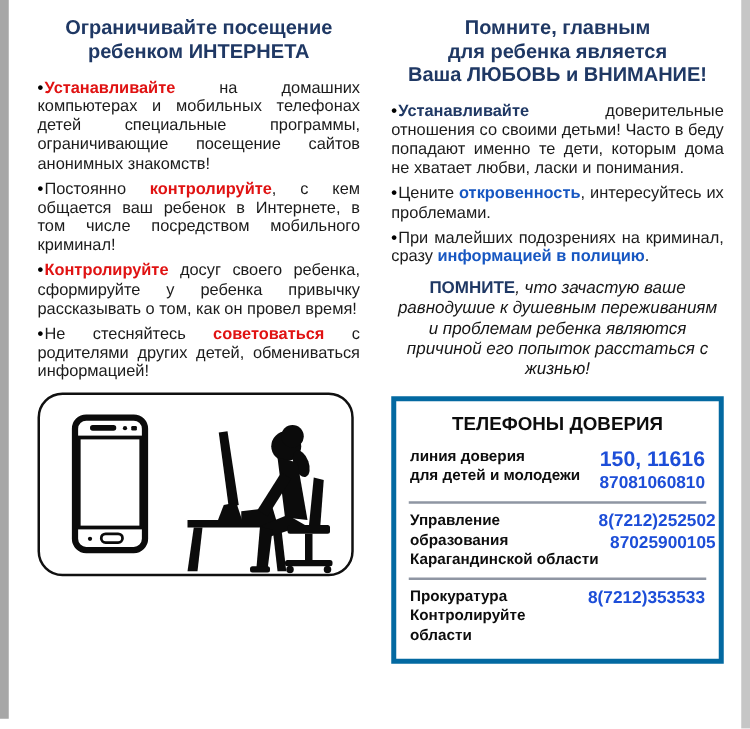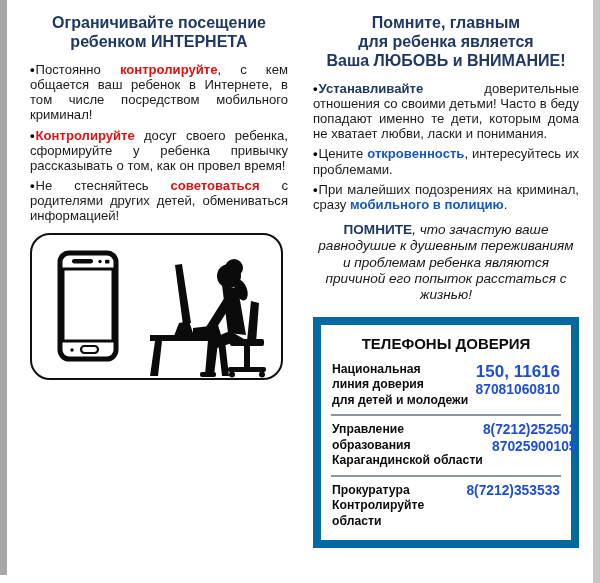--- a/index.html
+++ b/index.html
@@ -23,21 +23,21 @@
   .navy{color:#1f3864;}
   .blue{color:#1757c2;}
 
   .illus{margin-top:9px;width:249px;height:143px;border:2.5px solid #101010;border-radius:20px;background:#fff;overflow:hidden;}
   .illus svg{display:block;}
 
   .reminder{text-align:center;font-size:13.6px;line-height:1.2;color:#151515;margin:10px 4px 9px 4px;}
   .reminder .lead{font-weight:bold;color:#1f3864;font-style:normal;}
   .reminder .it{font-style:italic;}
 
-  .phonebox{border:8px solid #0369a1;background:#fff;padding:7px 10px 10px 10px;margin-top:13px;}
+  .phonebox{border:4px solid #0369a1;background:#fff;padding:7px 10px 10px 10px;margin-top:13px;}
   .pb-title{text-align:center;font-weight:bold;font-size:15px;color:#0d0d0d;margin:3px 0 9px 0;}
   .pb-row{display:flex;justify-content:space-between;align-items:flex-start;padding:1px 1px;}
   .pb-label{font-weight:bold;font-size:12.2px;line-height:1.27;color:#0d0d0d;white-space:nowrap;}
   .pb-nums{text-align:right;font-weight:bold;color:#1d4ed8;font-size:13.8px;line-height:1.22;}
   .num.big{font-size:17px;}
   .pb-div{border-top:2px solid #8f96a3;margin:5px 0;}
 </style>
 </head>
 <body>
 
@@ -45,20 +45,21 @@
   <div class="edge edge-left"></div>
   <div class="edge edge-right"></div>
 
   <div class="col col-left">
     <div class="head">
       <span class="hl-line">Ограничивайте посещение</span>
       <span class="hl-line">ребенком ИНТЕРНЕТА</span>
     </div>
 
 
+    <p class="bullet"><span class="dot">•</span><span></span><span class="em red">Устанавливайте</span><span> на домашних компьютерах и мобильных телефонах детей специальные программы, ограничивающие посещение сайтов анонимных знакомств!</span></p>
 
     <p class="bullet"><span class="dot">•</span><span>Постоянно </span><span class="em red">контролируйте</span><span>, с кем общается ваш ребенок в Интернете, в том числе посредством мобильного криминал!</span></p>
 
     <p class="bullet"><span class="dot">•</span><span></span><span class="em red">Контролируйте</span><span> досуг своего ребенка, сформируйте у ребенка привычку рассказывать о том, как он провел время!</span></p>
 
     <p class="bullet"><span class="dot">•</span><span>Не стесняйтесь </span><span class="em red">советоваться</span><span> с родителями других детей, обмениваться информацией!</span></p>
 
     <div class="illus">
       <svg width="249" height="143" viewBox="0 0 249 143" xmlns="http://www.w3.org/2000/svg">
         <g>
@@ -100,30 +101,29 @@
     <div class="head">
       <span class="hl-line">Помните, главным</span>
       <span class="hl-line">для ребенка является</span>
       <span class="hl-line">Ваша ЛЮБОВЬ и ВНИМАНИЕ!</span>
     </div>
 
     <p class="bullet"><span class="dot">•</span><span></span><span class="em navy">Устанавливайте</span><span> доверительные отношения со своими детьми! Часто в беду попадают именно те дети, которым дома не хватает любви, ласки и понимания.</span></p>
 
     <p class="bullet"><span class="dot">•</span><span>Цените </span><span class="em blue">откровенность</span><span>, интересуйтесь их проблемами.</span></p>
 
-    <p class="bullet"><span class="dot">•</span><span>При малейших подозрениях на криминал, сразу </span><span class="em blue">мобильного в полицию</span><span>.</span></p>
+    <p class="bullet"><span class="dot">•</span><span>При малейших подозрениях на криминал, сразу </span><span class="em blue">информацией в полицию</span><span>.</span></p>
 
     <p class="reminder"><span class="lead">ПОМНИТЕ</span><span class="it">, что зачастую ваше равнодушие к душевным переживаниям и проблемам ребенка являются причиной его попыток расстаться с жизнью!</span></p>
 
     <div class="phonebox">
       <div class="pb-title">ТЕЛЕФОНЫ ДОВЕРИЯ</div>
 
       <div class="pb-row">
         <div class="pb-label">
-          <div>Национальная</div>
           <div>линия доверия</div>
           <div>для детей и молодежи</div>
         </div>
         <div class="pb-nums">
           <div class="num big">150, 11616</div>
           <div class="num">87081060810</div>
         </div>
       </div>
 
       <div class="pb-div"></div>

